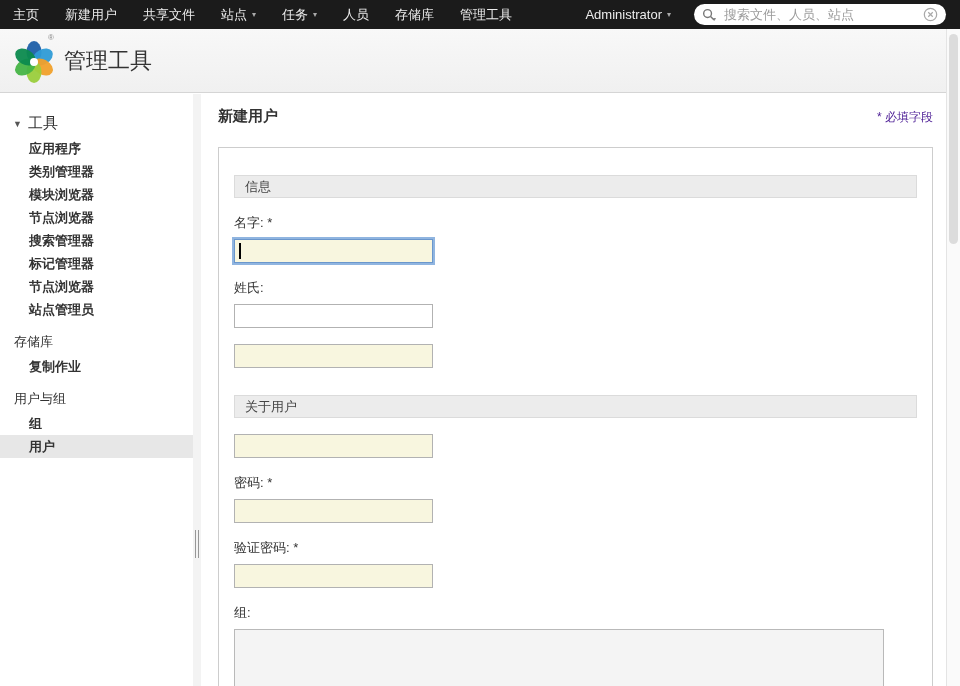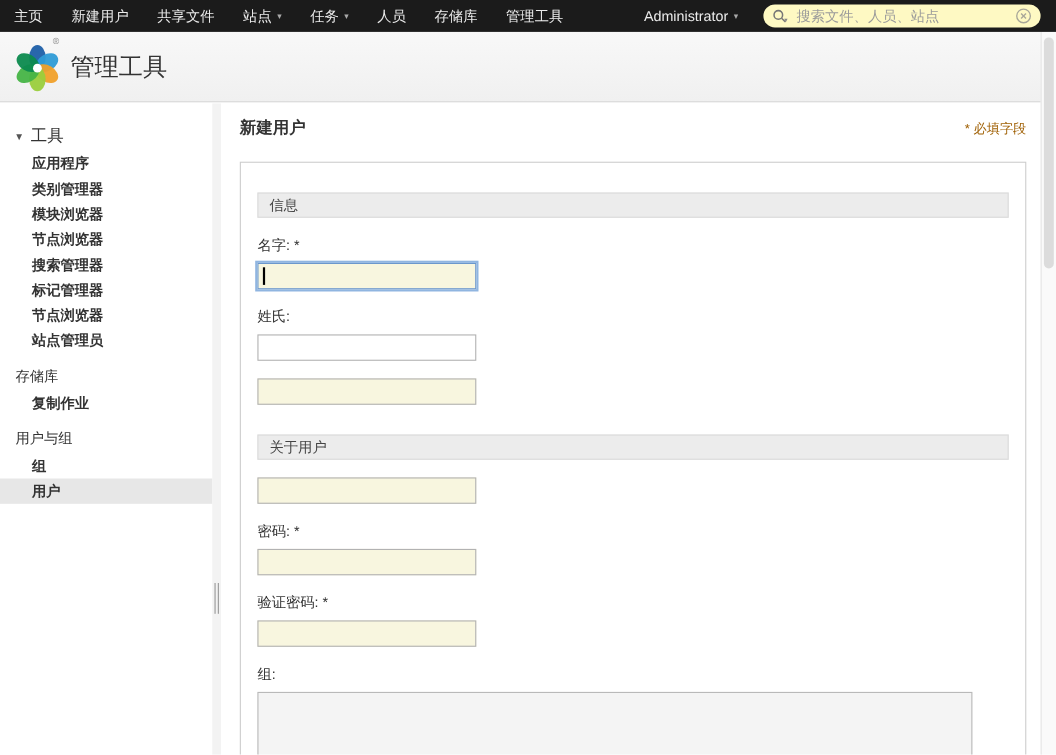--- a/index.html
+++ b/index.html
@@ -6,21 +6,21 @@
   html,body { width:960px; height:686px; overflow:hidden; background:#fff;
     font-family:"Liberation Sans","DejaVu Sans",sans-serif; }
 
   
   .topbar { position:absolute; top:0; left:0; width:960px; height:29px;
     background:#1b1b1b; display:flex; align-items:center; z-index:5; }
   .nav-item { color:#ececec; font-size:13px; padding:0 13px; height:29px;
     line-height:29px; cursor:pointer; white-space:nowrap; display:flex; align-items:center; }
   .nav-item .caret { font-size:8px; color:#a9a9a9; margin-left:5px; }
   .user-menu { margin-left:auto; }
-  .search-pill { width:252px; height:21px; background:#fef9c3; border-radius:12px;
+  .search-pill { width:252px; height:21px; background:#ffffff; border-radius:12px;
     margin:0 14px 0 10px; display:flex; align-items:center; padding:0 8px; }
   .search-pill .mag { width:13px; height:13px; flex:0 0 auto; }
   .search-pill .mini-caret { font-size:6px; color:#888; margin:8px 0 0 -2px; }
   .search-pill input { border:none; outline:none; flex:1 1 auto; font-size:13px;
     color:#444; margin-left:8px; background:transparent; min-width:0; }
   .search-pill input::placeholder { color:#9b9b9b; }
   .clear-icon { width:15px; height:15px; flex:0 0 auto; opacity:.75; }
 
   
   .header { position:absolute; top:29px; left:0; width:960px; height:64px;
@@ -51,21 +51,21 @@
     background:#fafafa; border-left:1px solid #e4e4e4; }
   .scrollbar .thumb { position:absolute; top:5px; left:2px; width:9px; height:210px;
     background:#dcdcdc; border-radius:5px; }
 
   
   .main { position:absolute; top:94px; left:201px; width:745px; bottom:0;
     background:#fff; overflow:hidden; }
   .title-row { margin:13px 13px 0 17px; display:flex; justify-content:space-between;
     align-items:baseline; }
   .page-title { font-size:15px; font-weight:bold; color:#333; }
-  .required-note { font-size:12px; color:#a16207; }
+  .required-note { font-size:12px; color:#4c1d95; }
 
   .panel { margin:21px 13px 0 17px; border:1px solid #cdcdcd; background:#fff;
     height:620px; padding:0 15px; }
   .section-bar { margin-top:27px; background:#ececec; border:1px solid #dbdbdb;
     padding:3px 10px; font-size:13px; color:#444; height:23px; line-height:16px; }
   .field { margin-top:16px; }
   .field label { font-size:13px; color:#333; display:block; }
   .input-wrap { position:relative; margin-top:7px; width:199px; }
   .text-input { width:199px; height:24px; border:1px solid #b2b2b2; background:#fff;
     font-size:13px; padding:2px 5px; }

